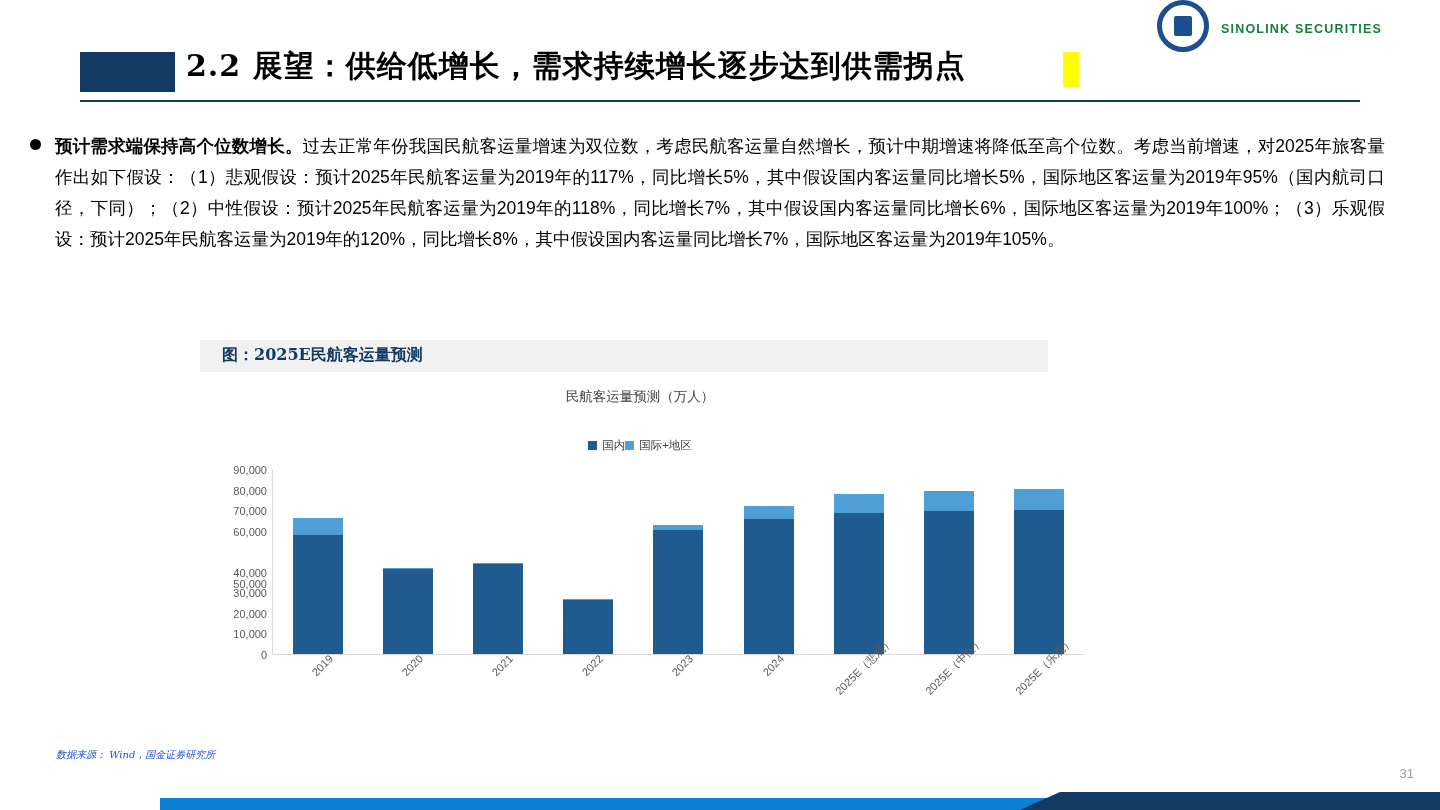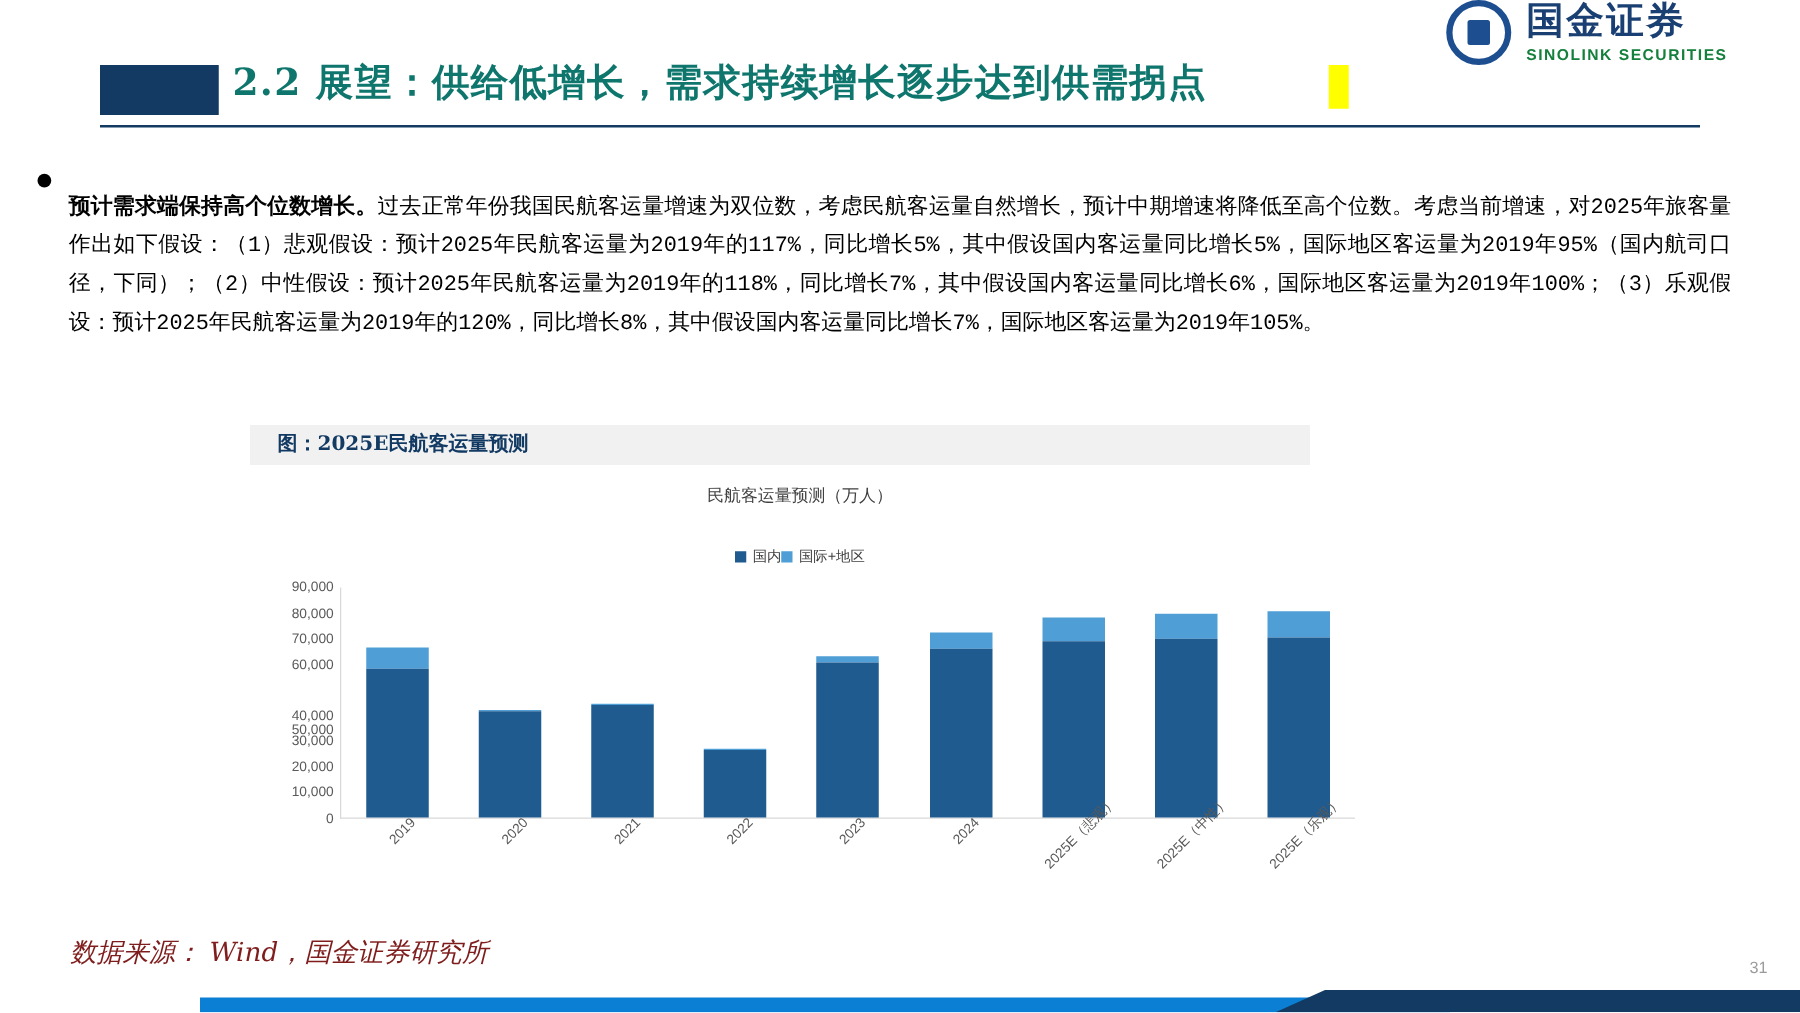--- a/index.html
+++ b/index.html
@@ -30,21 +30,21 @@
     width: 95px;
     height: 40px;
     background: #123a63;
   }
   .title-text {
     position: absolute;
     left: 186px;
     top: 2px;
     font-family: "DejaVu Serif", serif;
     font-size: 30px;
-    color: #0f766e;
+    color: #000000;
     font-weight: 600;
     letter-spacing: 1px;
     white-space: nowrap;
   }
   .title-highlight {
     position: absolute;
     left: 1063px;
     top: 52px;
     width: 16px;
     height: 35px;
@@ -110,27 +110,26 @@
     width: 11px;
     height: 11px;
     background: #000;
     border-radius: 50%;
   }
   .para {
     position: absolute;
     left: 55px;
     top: 131px;
     width: 1330px;
-    font-family: Liberation Mono, monospace;
+    font-family: Liberation Sans, sans-serif;
     font-size: 17.5px;
     line-height: 31px;
     color: #000;
     text-align: justify;
     text-justify: inter-ideograph;
-    margin-top: 20px;
   }
   .para b { font-weight: 700; }
 
   
   .fig-caption-bar {
     position: absolute;
     left: 200px;
     top: 340px;
     width: 848px;
     height: 32px;
@@ -232,22 +231,22 @@
     transform: rotate(-45deg) translateX(-50%);
   }
 
   
   .source {
     position: absolute;
     left: 56px;
     top: 748px;
     font-family: "DejaVu Serif", serif;
     font-style: italic;
-    font-size: 21px;
-    color: #7f1d1d;
+    font-size: 10px;
+    color: #1d4ed8;
     white-space: nowrap;
   }
   .page-num {
     position: absolute;
     right: 26px;
     top: 766px;
     font-size: 13px;
     color: #9a9a9a;
   }
   .footer-band {
@@ -282,21 +281,20 @@
 <div class="header">
   <div class="title-block"></div>
   <div class="title-text">2.2 展望：供给低增长，需求持续增长逐步达到供需拐点</div>
   <div class="header-rule"></div>
 </div>
 <div class="title-highlight"></div>
 
 <div class="logo">
   <div class="logo-mark"></div>
   <div>
-    <div class="logo-cn">国金证券</div>
     <div class="logo-en">SINOLINK SECURITIES</div>
   </div>
 </div>
 
 <div class="bullet"></div>
 <div class="para"><b>预计需求端保持高个位数增长。</b><span>过去正常年份我国民航客运量增速为双位数，考虑民航客运量自然增长，预计中期增速将降低至高个位数。考虑当前增速，对2025年旅客量作出如下假设：（1）悲观假设：预计2025年民航客运量为2019年的117%，同比增长5%，其中假设国内客运量同比增长5%，国际地区客运量为2019年95%（国内航司口径，下同）；（2）中性假设：预计2025年民航客运量为2019年的118%，同比增长7%，其中假设国内客运量同比增长6%，国际地区客运量为2019年100%；（3）乐观假设：预计2025年民航客运量为2019年的120%，同比增长8%，其中假设国内客运量同比增长7%，国际地区客运量为2019年105%。</span></div>
 
 <div class="fig-caption-bar"></div>
 <div class="fig-caption"><span class="lbl">图：</span><span>2025E民航客运量预测</span></div>
 

